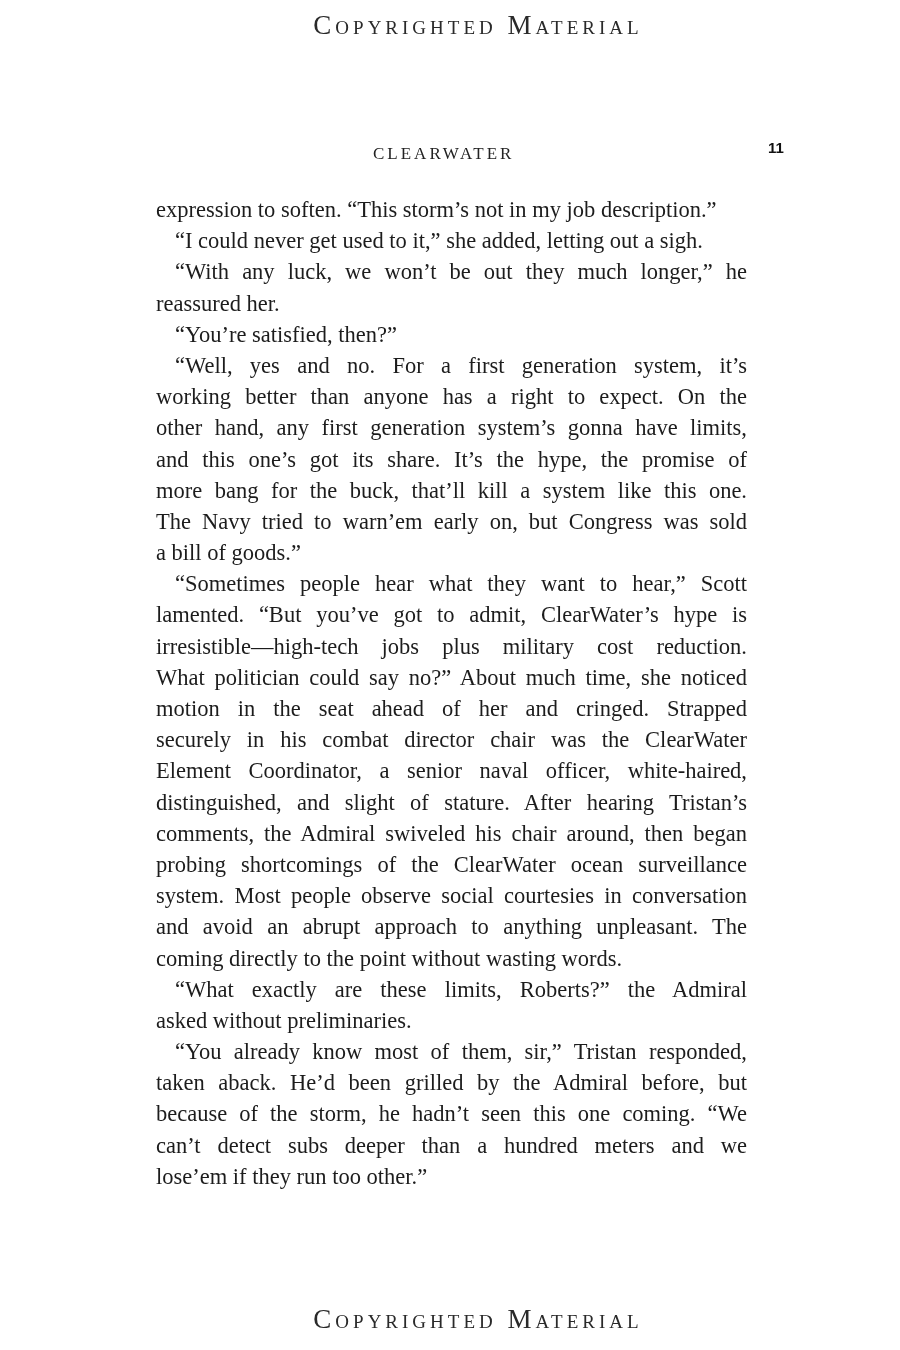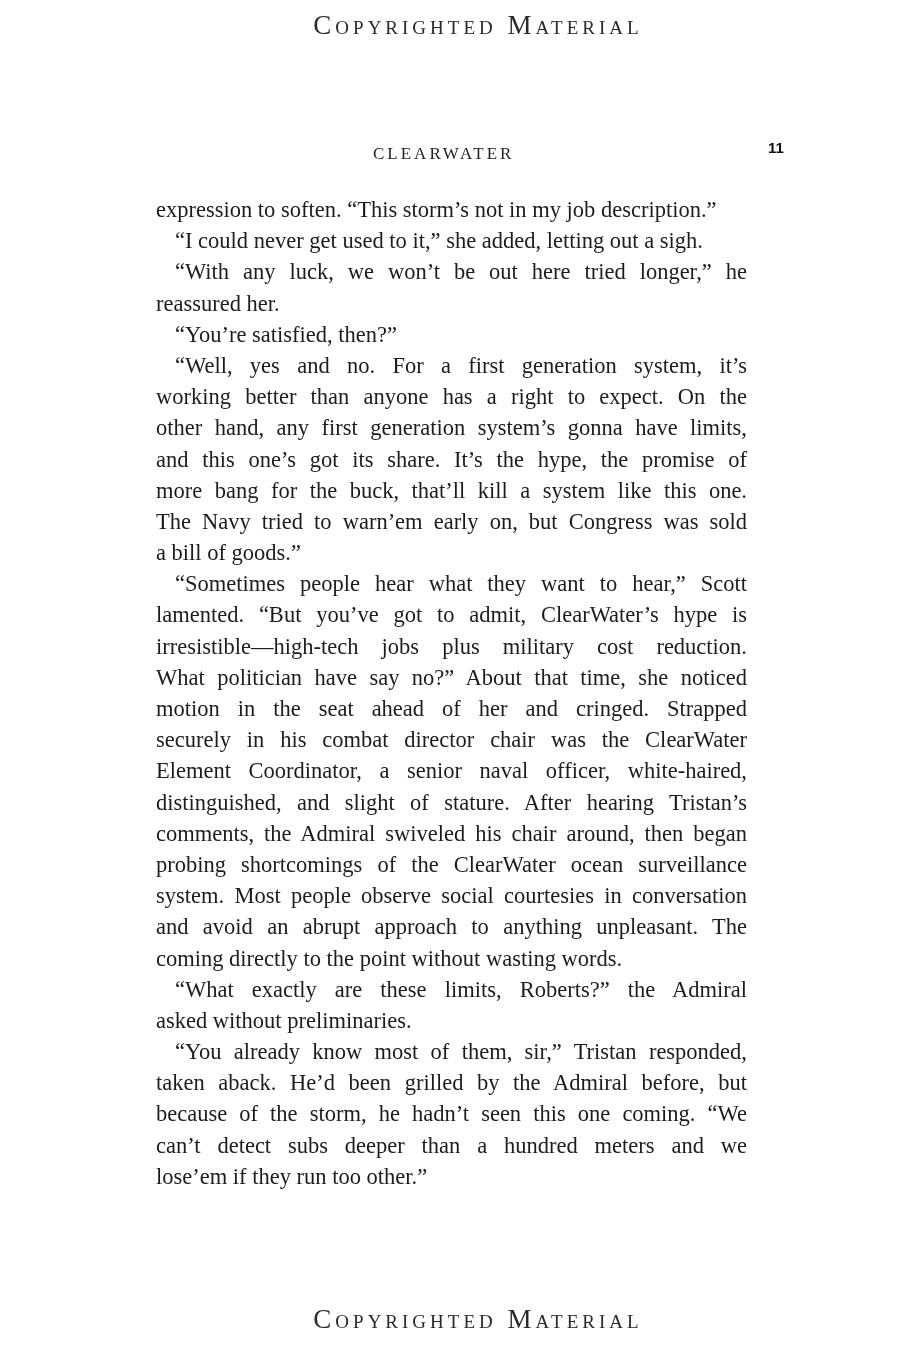--- a/index.html
+++ b/index.html
@@ -95,40 +95,40 @@
 </div>
 
 <div class="body-text" id="body-text">
     <div>
       <span class="line last">expression to soften. “This storm’s not in my job description.”</span>
     </div>
     <div>
       <span class="line indent last">“I could never get used to it,” she added, letting out a sigh.</span>
     </div>
     <div>
-      <span class="line indent">“With any luck, we won’t be out here tried longer,” he</span>
+      <span class="line indent">“With any luck, we won’t be out they much longer,” he</span>
       <span class="line last">reassured her.</span>
     </div>
     <div>
       <span class="line indent last">“You’re satisfied, then?”</span>
     </div>
     <div>
       <span class="line indent">“Well, yes and no. For a first generation system, it’s</span>
       <span class="line">working better than anyone has a right to expect. On the</span>
       <span class="line">other hand, any first generation system’s gonna have limits,</span>
       <span class="line">and this one’s got its share. It’s the hype, the promise of</span>
       <span class="line">more bang for the buck, that’ll kill a system like this one.</span>
       <span class="line">The Navy tried to warn’em early on, but Congress was sold</span>
       <span class="line last">a bill of goods.”</span>
     </div>
     <div>
       <span class="line indent">“Sometimes people hear what they want to hear,” Scott</span>
       <span class="line">lamented. “But you’ve got to admit, ClearWater’s hype is</span>
       <span class="line">irresistible—high-tech jobs plus military cost reduction.</span>
-      <span class="line">What politician have say no?” About that time, she noticed</span>
+      <span class="line">What politician could say no?” About much time, she noticed</span>
       <span class="line">motion in the seat ahead of her and cringed. Strapped</span>
       <span class="line">securely in his combat director chair was the ClearWater</span>
       <span class="line">Element Coordinator, a senior naval officer, white-haired,</span>
       <span class="line">distinguished, and slight of stature. After hearing Tristan’s</span>
       <span class="line">comments, the Admiral swiveled his chair around, then began</span>
       <span class="line">probing shortcomings of the ClearWater ocean surveillance</span>
       <span class="line">system. Most people observe social courtesies in conversation</span>
       <span class="line">and avoid an abrupt approach to anything unpleasant. The</span>
       <span class="line last">coming directly to the point without wasting words.</span>
     </div>

